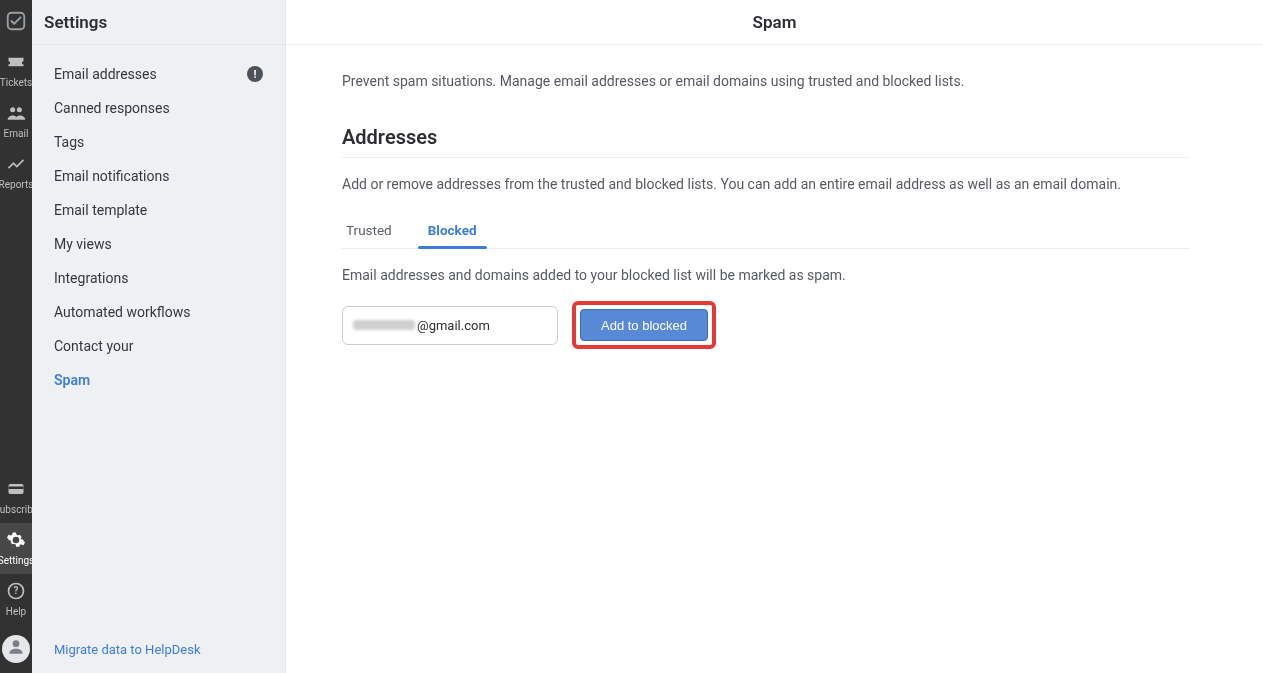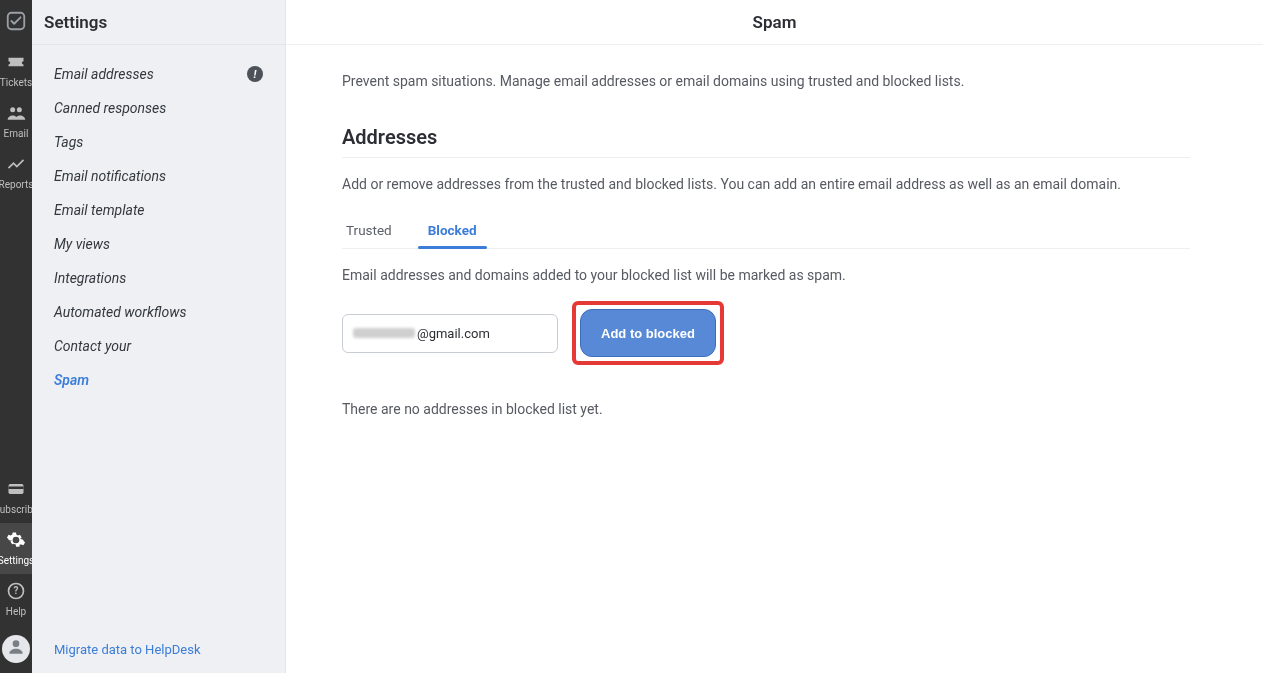--- a/index.html
+++ b/index.html
@@ -63,21 +63,20 @@
     font-weight:600;
     color:#2c2e33;
   }
   .sidebar-list { padding:12px 0; flex:1; overflow:auto;}
   .sidebar-link {
     display:flex; align-items:center; justify-content:space-between;
     padding:9px 22px;
     font-size:14px;
     color:#33383f;
     cursor:pointer;
-    font-style:italic;
   }
   .sidebar-link.selected { color:#3c7dd9; font-weight:600; }
   .notice-badge {
     width:16px;height:16px;border-radius:50%;
     background:#4d5159;color:#fff;font-size:11px;font-weight:700;
     display:flex;align-items:center;justify-content:center;
   }
   .sidebar-footer {
     padding:14px 22px 16px;
     font-size:13px;
@@ -150,28 +149,28 @@
   }
 
   .btn-wrap {
     margin-left:14px;
     border:4px solid #e53935;
     border-radius:6px;
     padding:4px;
     display:inline-flex;
   }
   .add-btn {
-    height:48px;
+    height:32px;
     padding:0 20px;
     background:#5789d7;
     color:#fff;
     border:1px solid #3b6fbc;
-    border-radius:12px;
+    border-radius:4px;
     font-size:13px;
-    font-weight:700;
+    font-weight:400;
     cursor:pointer;
   }
   .empty-msg { color:#575a61; }
 
   
   .fake-input{
     width:216px;height:39px;border:1px solid #c8ccd3;border-radius:6px;
     display:flex;align-items:center;padding:0 10px;font-size:13px;background:#fff;color:#2c2e33;
   }
 </style>
@@ -296,15 +295,14 @@
     <div class="add-row">
       <div class="fake-input">
         <span class="email-blur"></span>
         <span>@gmail.com</span>
       </div>
       <span class="btn-wrap">
         <button class="add-btn">Add to blocked</button>
       </span>
     </div>
 
-    <p class="empty-msg">There are no addresses in blocked list yet.</p>
   </div>
 </main>
 
 </body></html>

